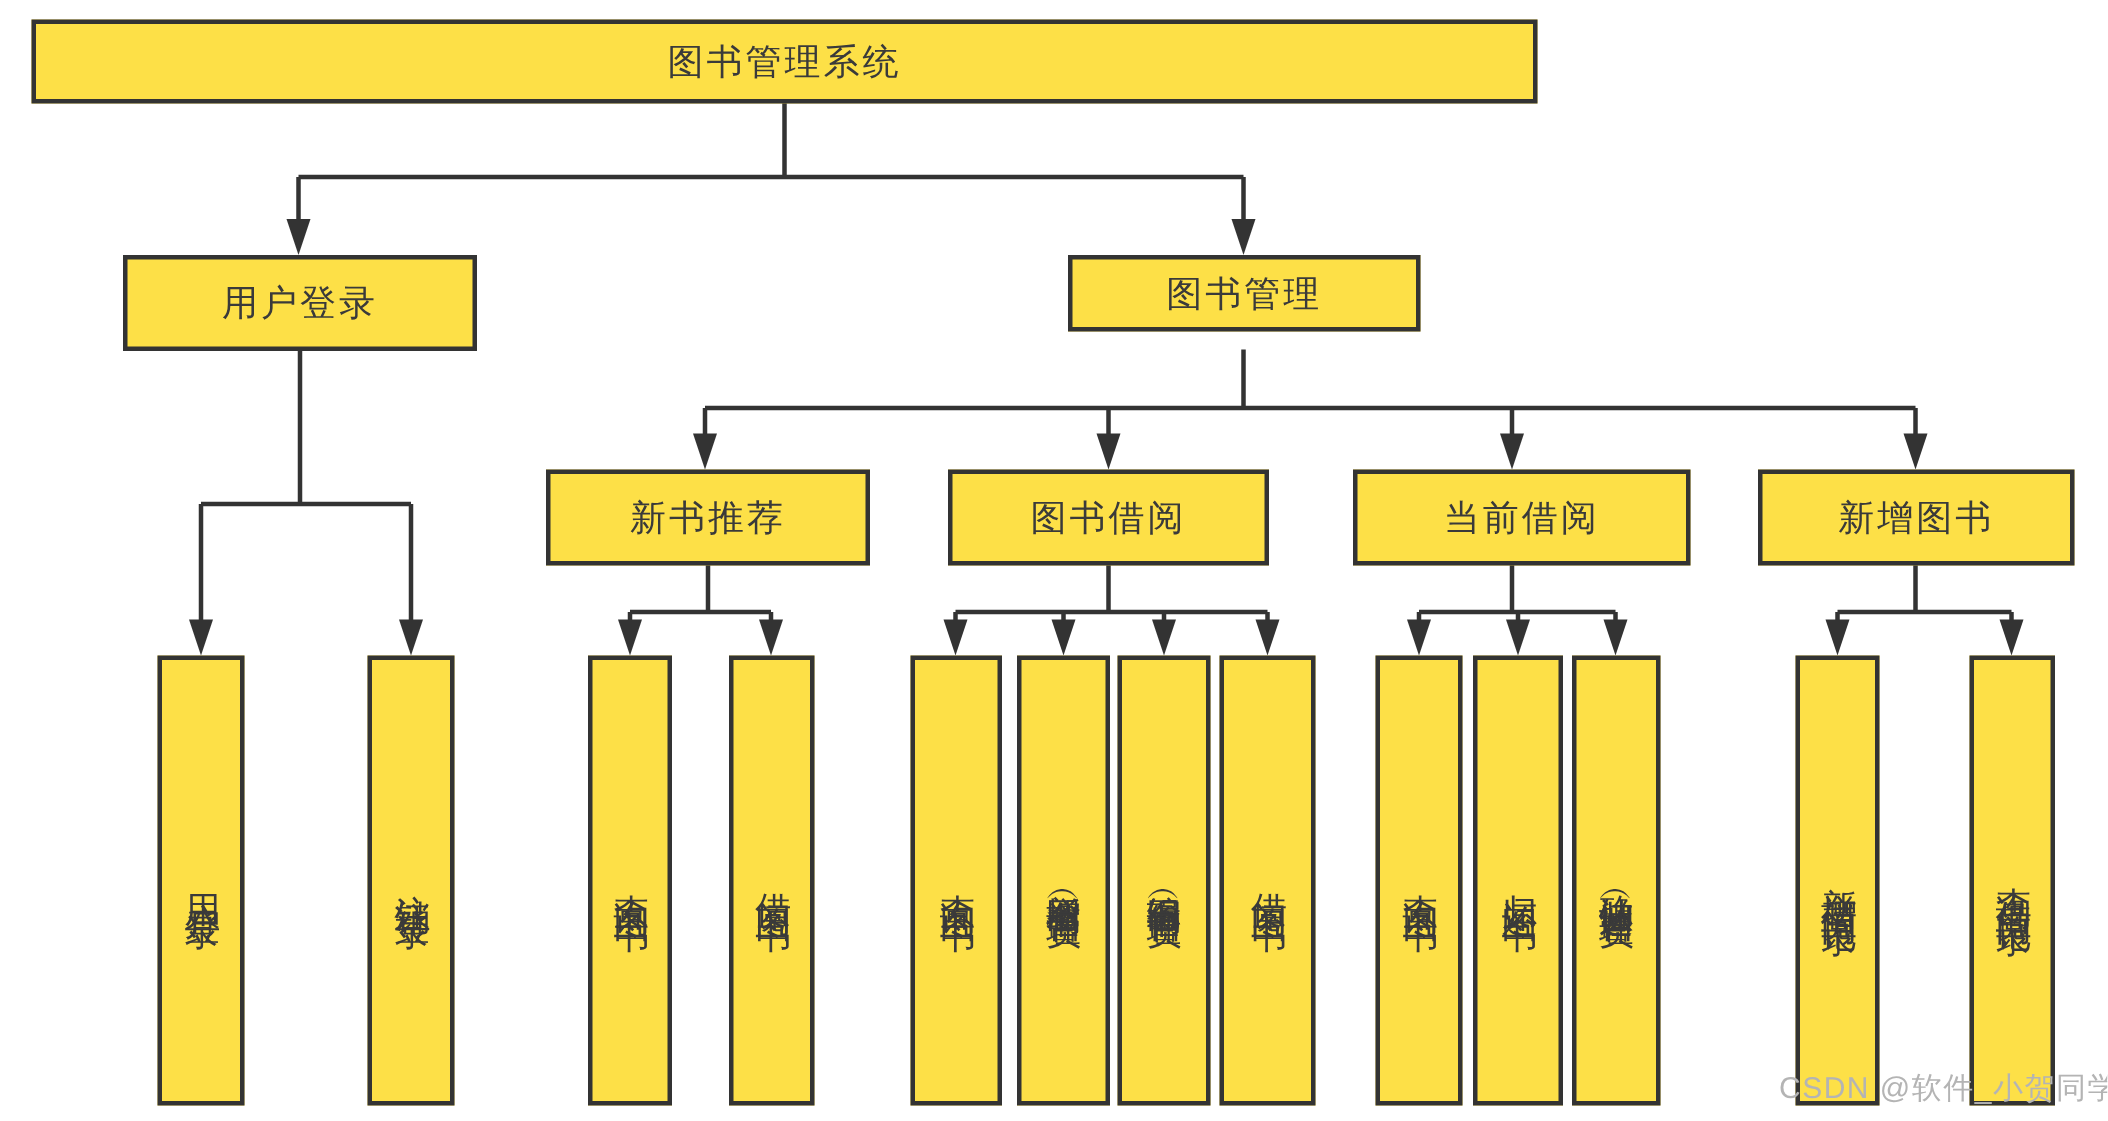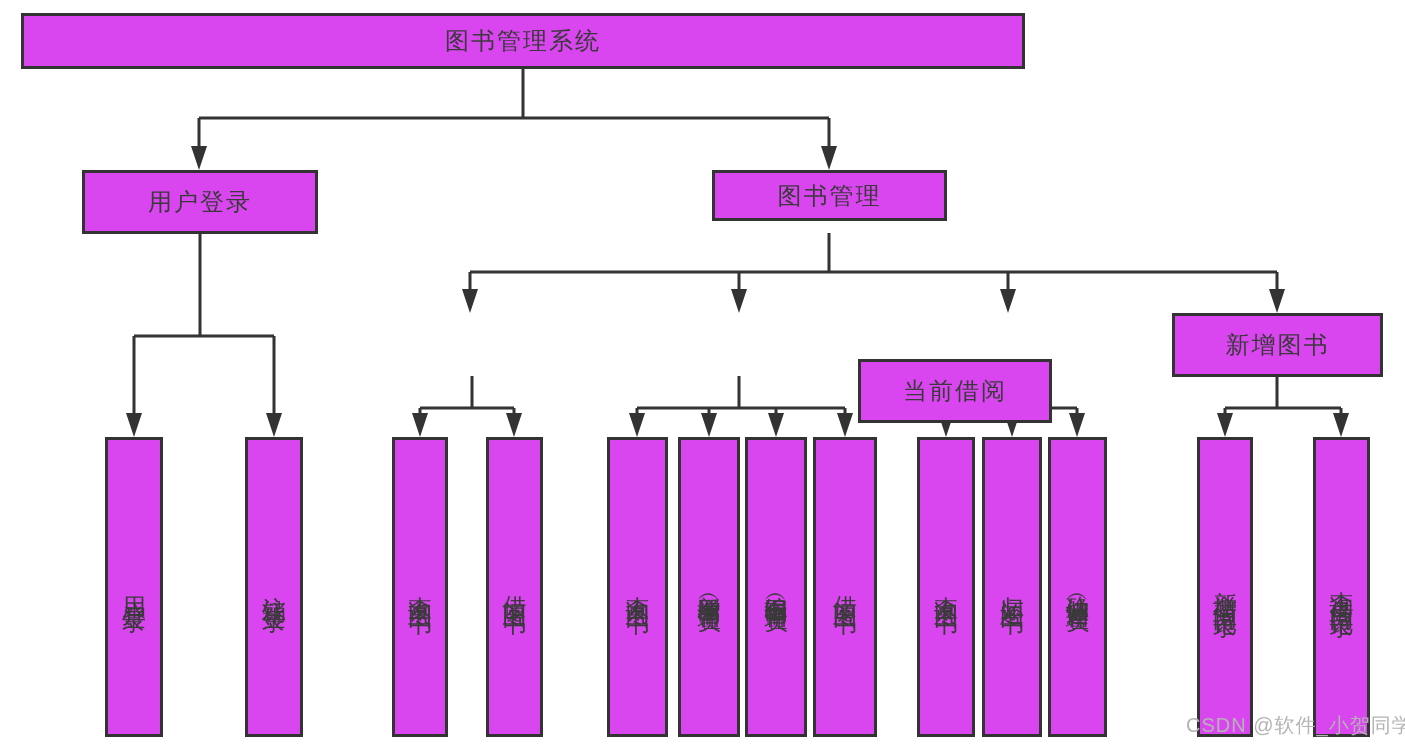--- a/index.html
+++ b/index.html
@@ -14,21 +14,21 @@
   .connector-layer {
     position: absolute;
     left: 0; top: 0;
     width: 1405px; height: 747px;
     z-index: 1;
   }
   .node {
     position: absolute;
     box-sizing: border-box;
     border: 3px solid #333333;
-    background: #d946ef;
+    background: #fde047;
     display: flex;
     align-items: center;
     justify-content: center;
     color: #3a3a3a;
     z-index: 2;
     text-align: center;
   }
   .h-label {
     font-size: 24px;
     letter-spacing: 2px;
@@ -106,21 +106,27 @@
     <span class="h-label">图书管理系统</span>
   </div>
 
   <div class="node" style="left:82px; top:170px; width:236px; height:64px;">
     <span class="h-label">用户登录</span>
   </div>
   <div class="node" style="left:712px; top:170px; width:235px; height:51px;">
     <span class="h-label">图书管理</span>
   </div>
 
-  <div class="node" style="left:858px; top:313px; width:194px; height:64px;margin-top:46px;">
+  <div class="node" style="left:364px; top:313px; width:216px; height:64px;">
+    <span class="h-label">新书推荐</span>
+  </div>
+  <div class="node" style="left:632px; top:313px; width:214px; height:64px;">
+    <span class="h-label">图书借阅</span>
+  </div>
+  <div class="node" style="left:902px; top:313px; width:225px; height:64px;">
     <span class="h-label">当前借阅</span>
   </div>
   <div class="node" style="left:1172px; top:313px; width:211px; height:64px;">
     <span class="h-label">新增图书</span>
   </div>
 
   <div class="node leaf" style="left:105px; top:437px; width:58px; height:300px;">
     <span class="v-label">用户登录</span>
   </div>
   <div class="node leaf" style="left:245px; top:437px; width:58px; height:300px;">

